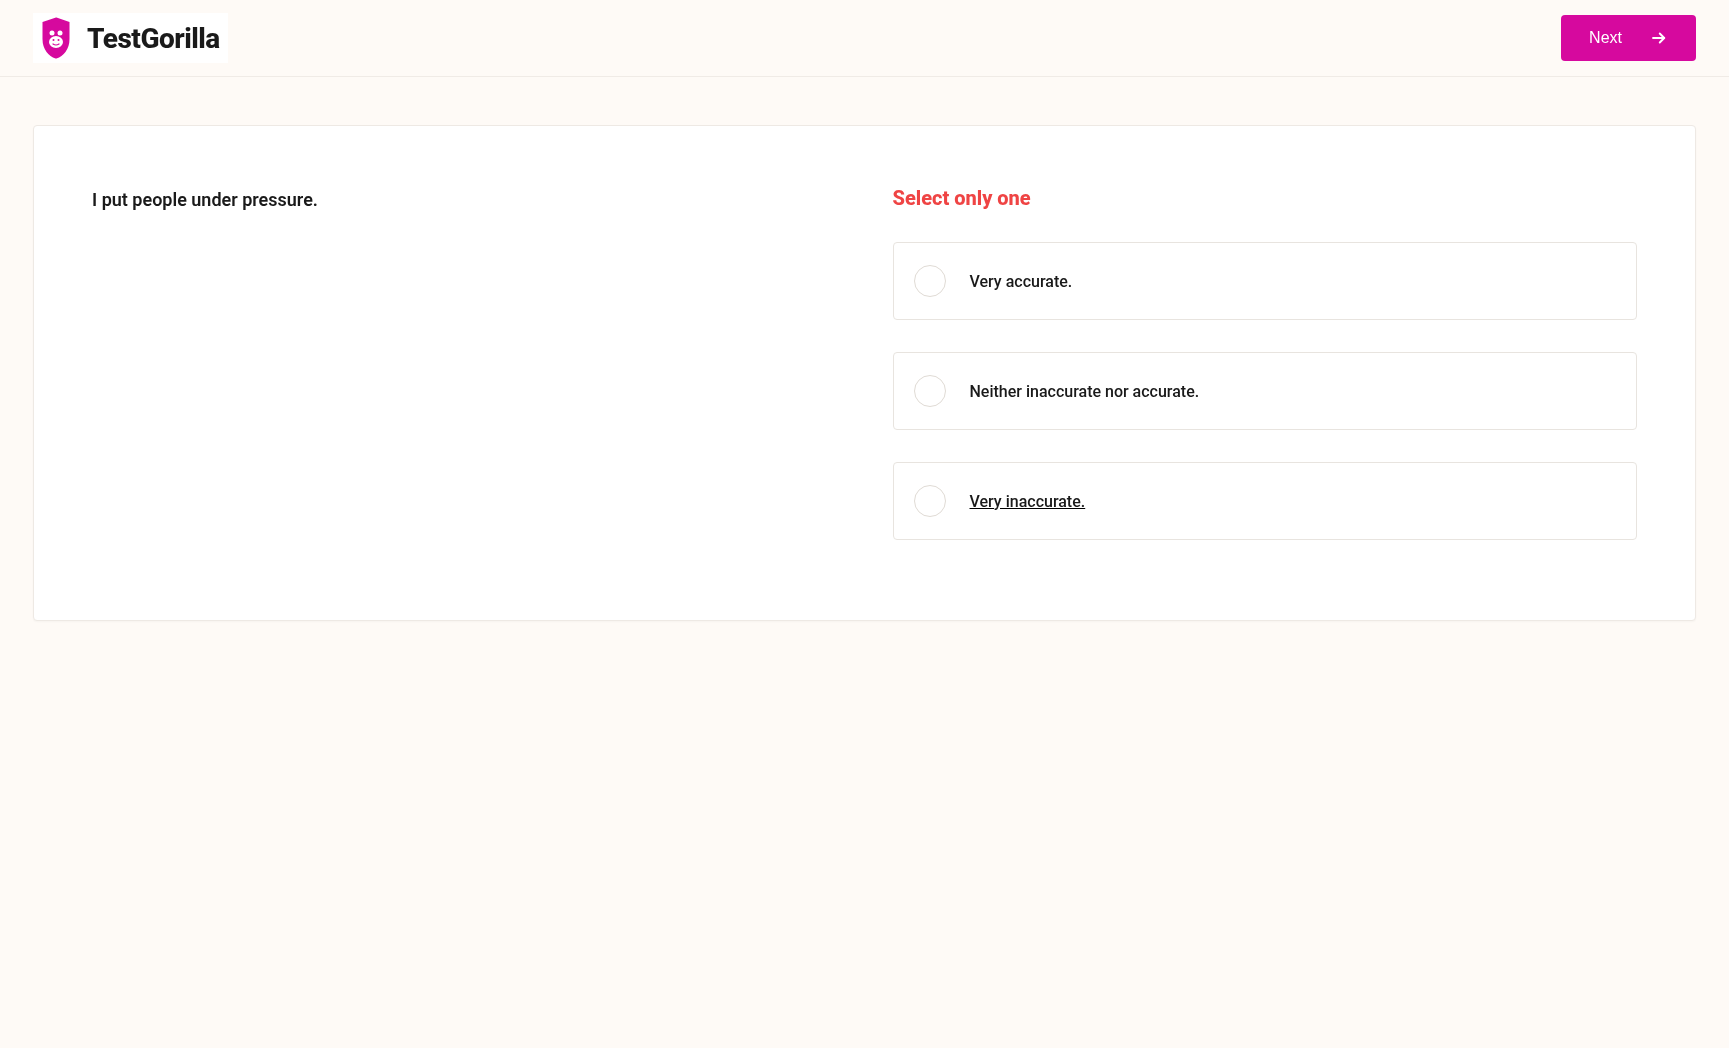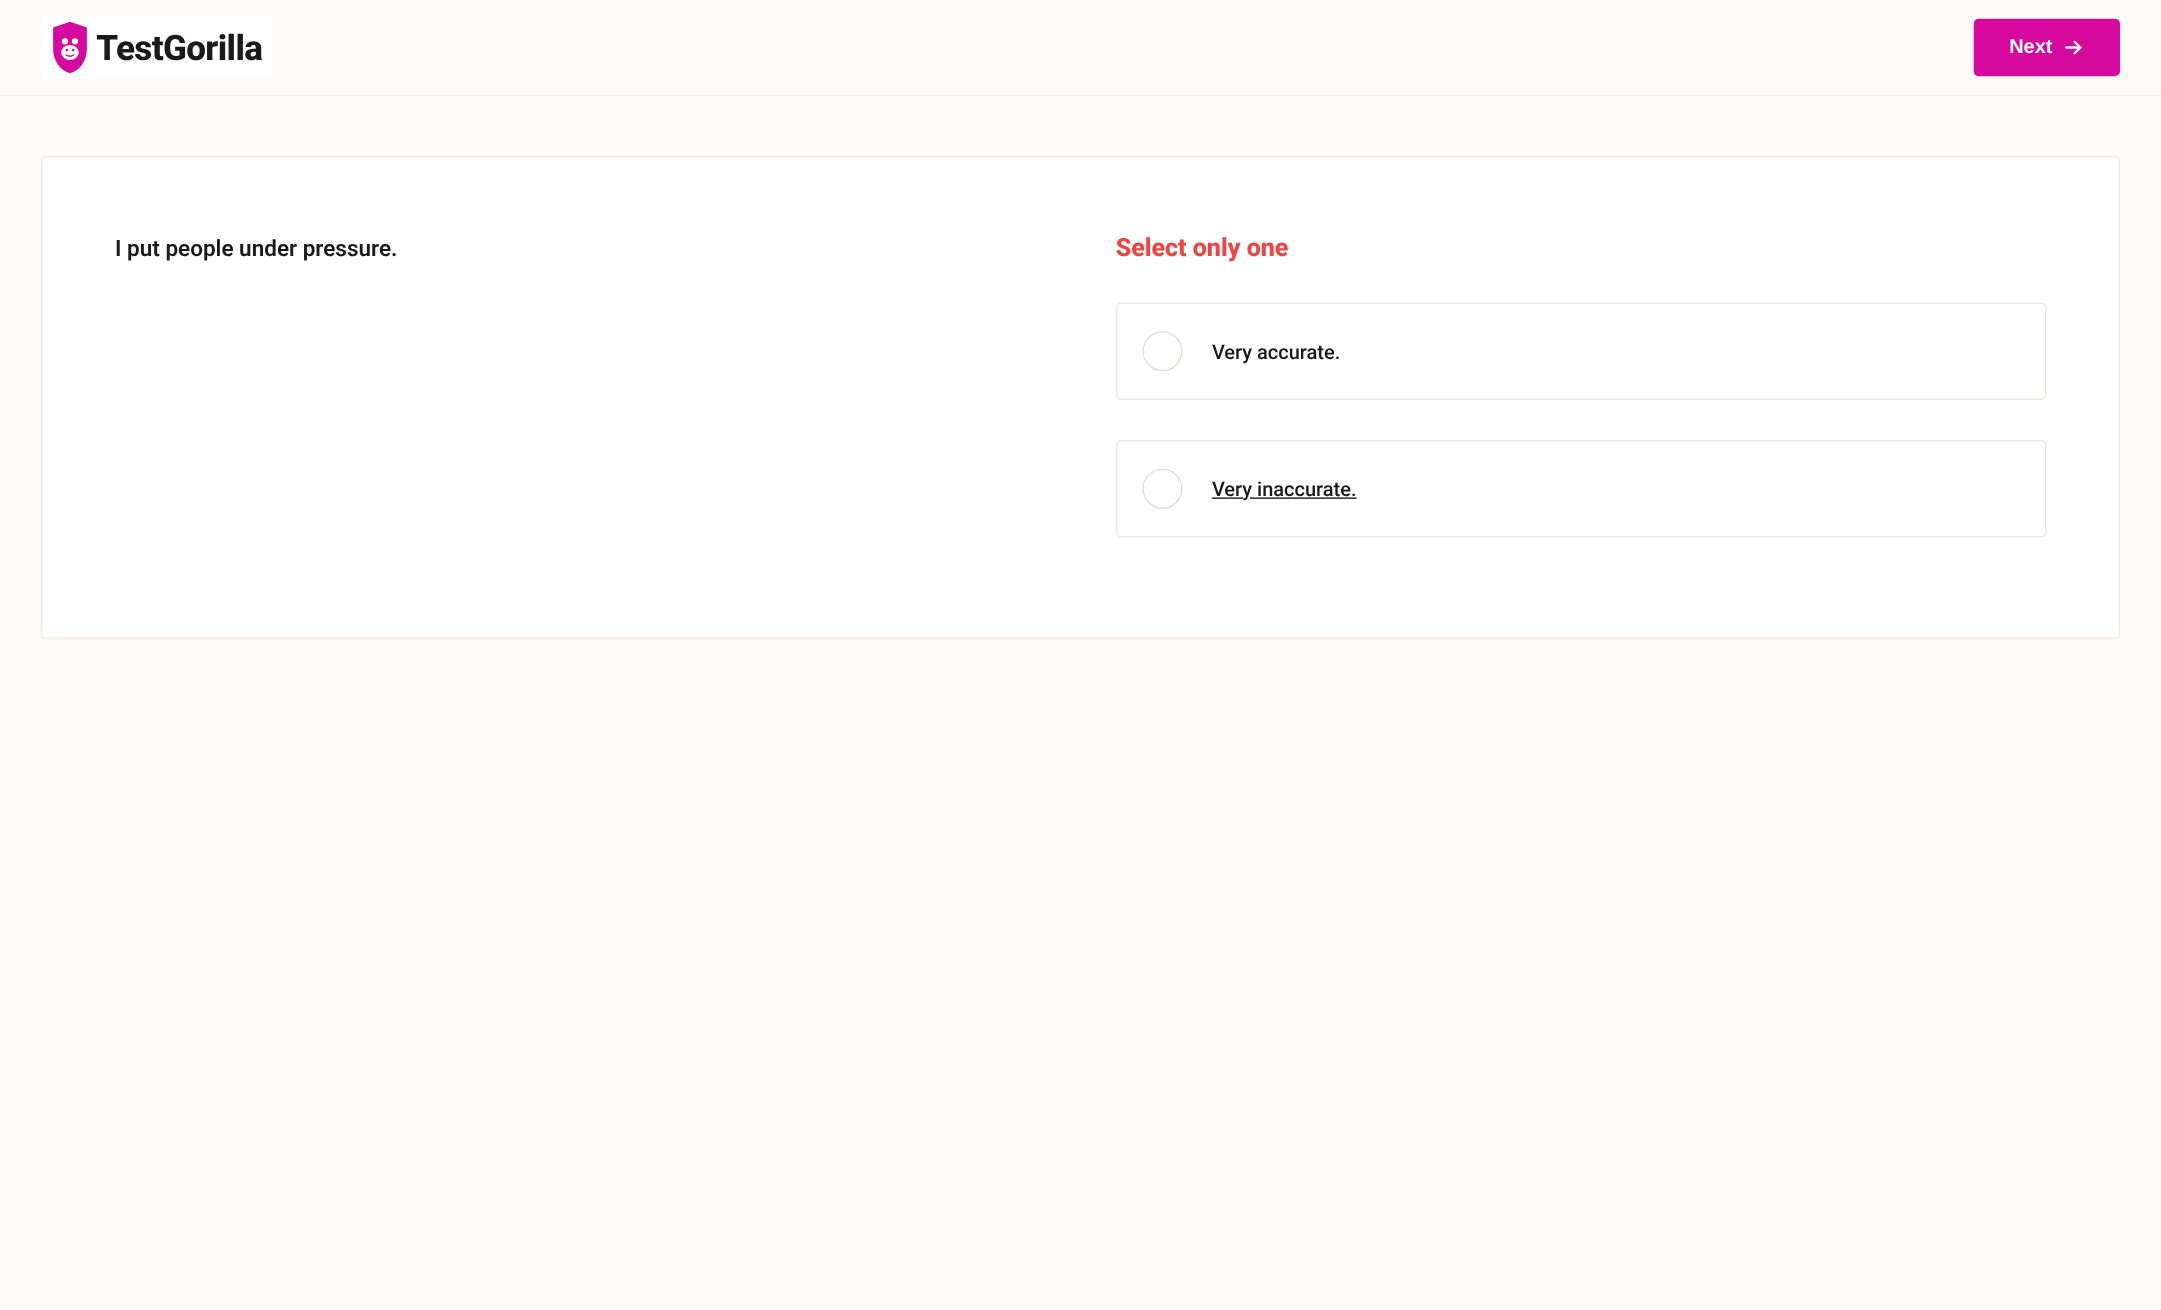--- a/index.html
+++ b/index.html
@@ -16,46 +16,46 @@
       display: flex;
       justify-content: space-between;
       align-items: center;
       padding: 13px 33px;
       background-color: #fefaf6;
       border-bottom: 1px solid #f0ebe6;
     }
     .logo {
       display: flex;
       align-items: center;
-      gap: 6px;
+      gap: 16px;
       background-color: #ffffff;
       padding: 4px 8px;
     }
     .logo-icon {
       width: 30px;
       height: 42px;
     }
     .logo-text {
       font-size: 28px;
       font-weight: 800;
       color: #1a1a1a;
       letter-spacing: -0.5px;
     }
     .next-button {
       background-color: #d6099e;
       color: #ffffff;
       border: none;
       padding: 14px 28px;
       font-size: 16px;
-      font-weight: 700;
+      font-weight: 400;
       border-radius: 4px;
       cursor: pointer;
       display: flex;
       align-items: center;
-      gap: 8px;
+      gap: 28px;
     }
     .next-button svg {
       width: 18px;
       height: 18px;
     }
     .content-wrapper {
       padding: 48px 33px 40px 33px;
     }
     .card {
       background-color: #ffffff;
@@ -147,20 +147,24 @@
     </div>
     <div class="answers-col">
       <h2 class="instruction">Select only one</h2>
 
       <div class="option">
         <span class="radio-circle"></span>
         <span class="option-label">Very accurate.</span>
       </div>
 
 
+      <div class="option">
+        <span class="radio-circle"></span>
+        <span class="option-label">Neither inaccurate nor accurate.</span>
+      </div>
 
 
       <div class="option">
         <span class="radio-circle"></span>
         <span class="option-label">Very inaccurate.</span>
       </div>
 
     </div>
   </div>
 </div>

